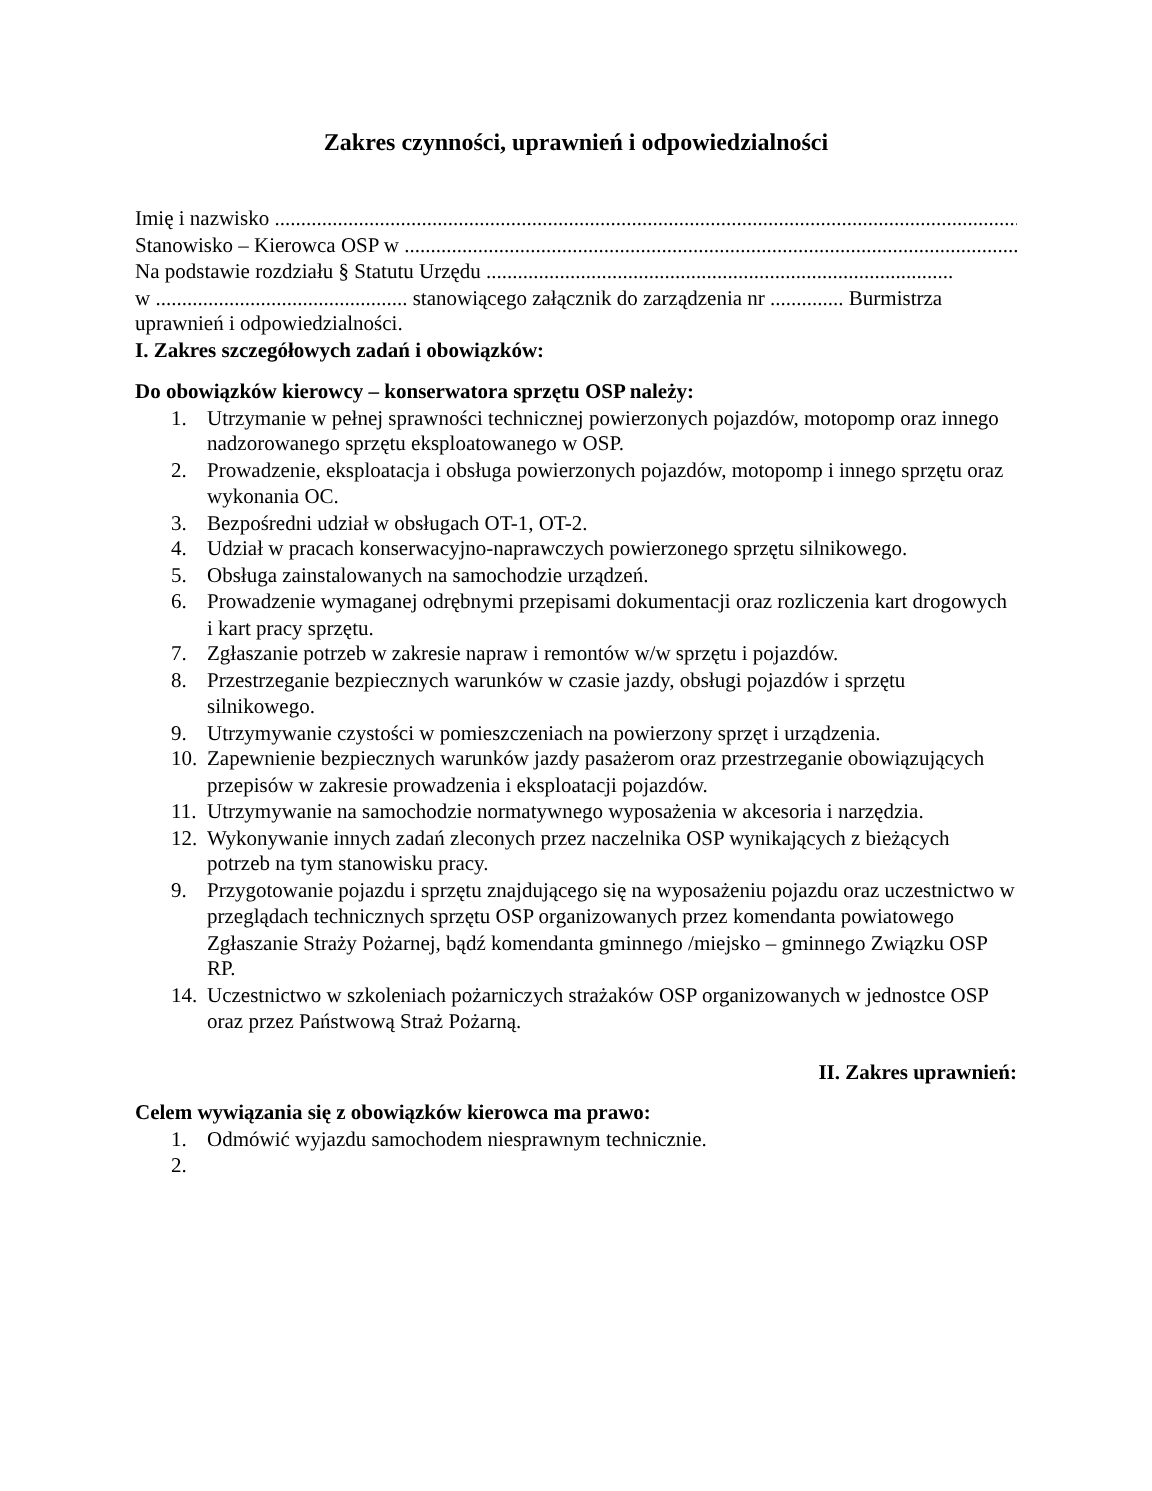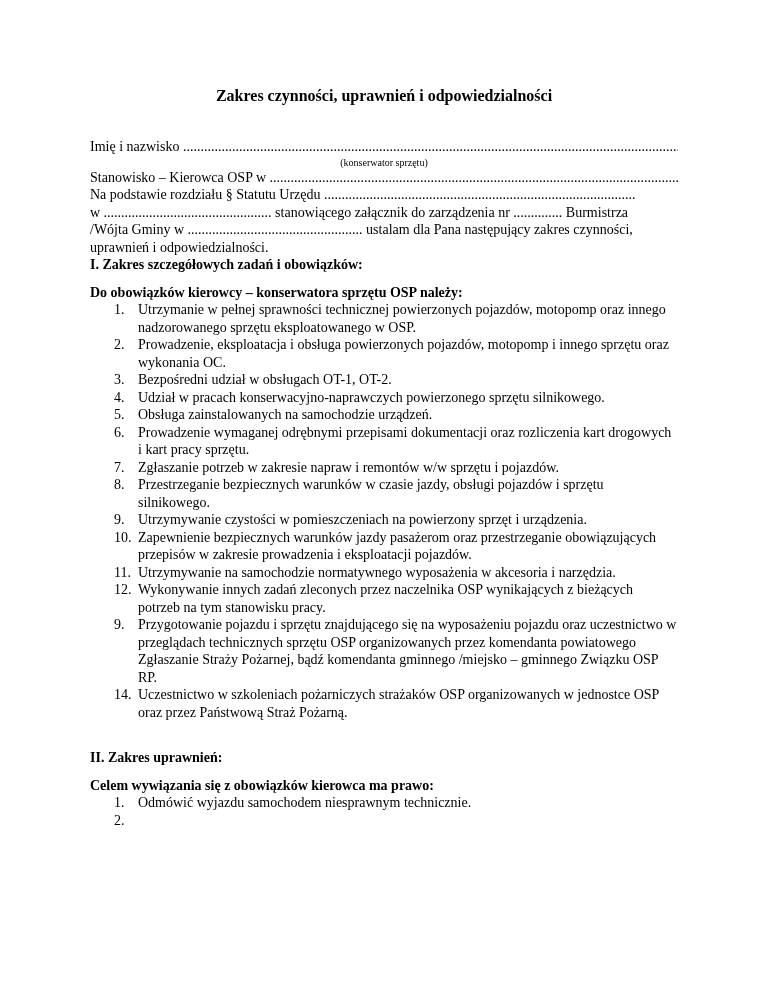--- a/index.html
+++ b/index.html
@@ -36,21 +36,21 @@
     line-height: 13px;
     text-align: center;
   }
   .sec-heading {
     font-size: 14px;
     font-weight: bold;
     margin: 0 0 10px 0;
     line-height: 17.5px;
   }
   .sec1-heading { }
-  .sec2-heading { margin-top: 28px; }
+  .sec2-heading { margin-top: 16px; text-align: right; }
   .lead {
     margin: 0;
     font-weight: bold;
   }
   .list {
     margin: 0;
   }
   .li {
     position: relative;
     padding-left: 48px;
@@ -63,25 +63,23 @@
 </style>
 </head>
 <body>
 
 <div class="page">
 
   <h1 class="doc-title">Zakres czynności, uprawnień i odpowiedzialności</h1>
 
   <div class="intro">
     <div class="line">Imię i nazwisko ............................................................................................................................................................</div>
-    <div class="caption">(konserwator sprzętu)</div>
     <div class="line">Stanowisko – Kierowca OSP w .............................................................................................................................</div>
     <div class="line">Na podstawie rozdziału § Statutu Urzędu .........................................................................................</div>
     <div class="line">w ................................................ stanowiącego załącznik do zarządzenia nr .............. Burmistrza</div>
-    <div class="line">/Wójta Gminy w .................................................. ustalam dla Pana następujący zakres czynności,</div>
     <div class="line">uprawnień i odpowiedzialności.</div>
   </div>
 
   <h2 class="sec-heading sec1-heading">I. Zakres szczegółowych zadań i obowiązków:</h2>
   <p class="lead">Do obowiązków kierowcy – konserwatora sprzętu OSP należy:</p>
 
   <div class="list">
     <div class="li">
       <span class="num">1.</span>
       <span class="txt">Utrzymanie w pełnej sprawności technicznej powierzonych pojazdów, motopomp oraz innego nadzorowanego sprzętu eksploatowanego w OSP.</span>

